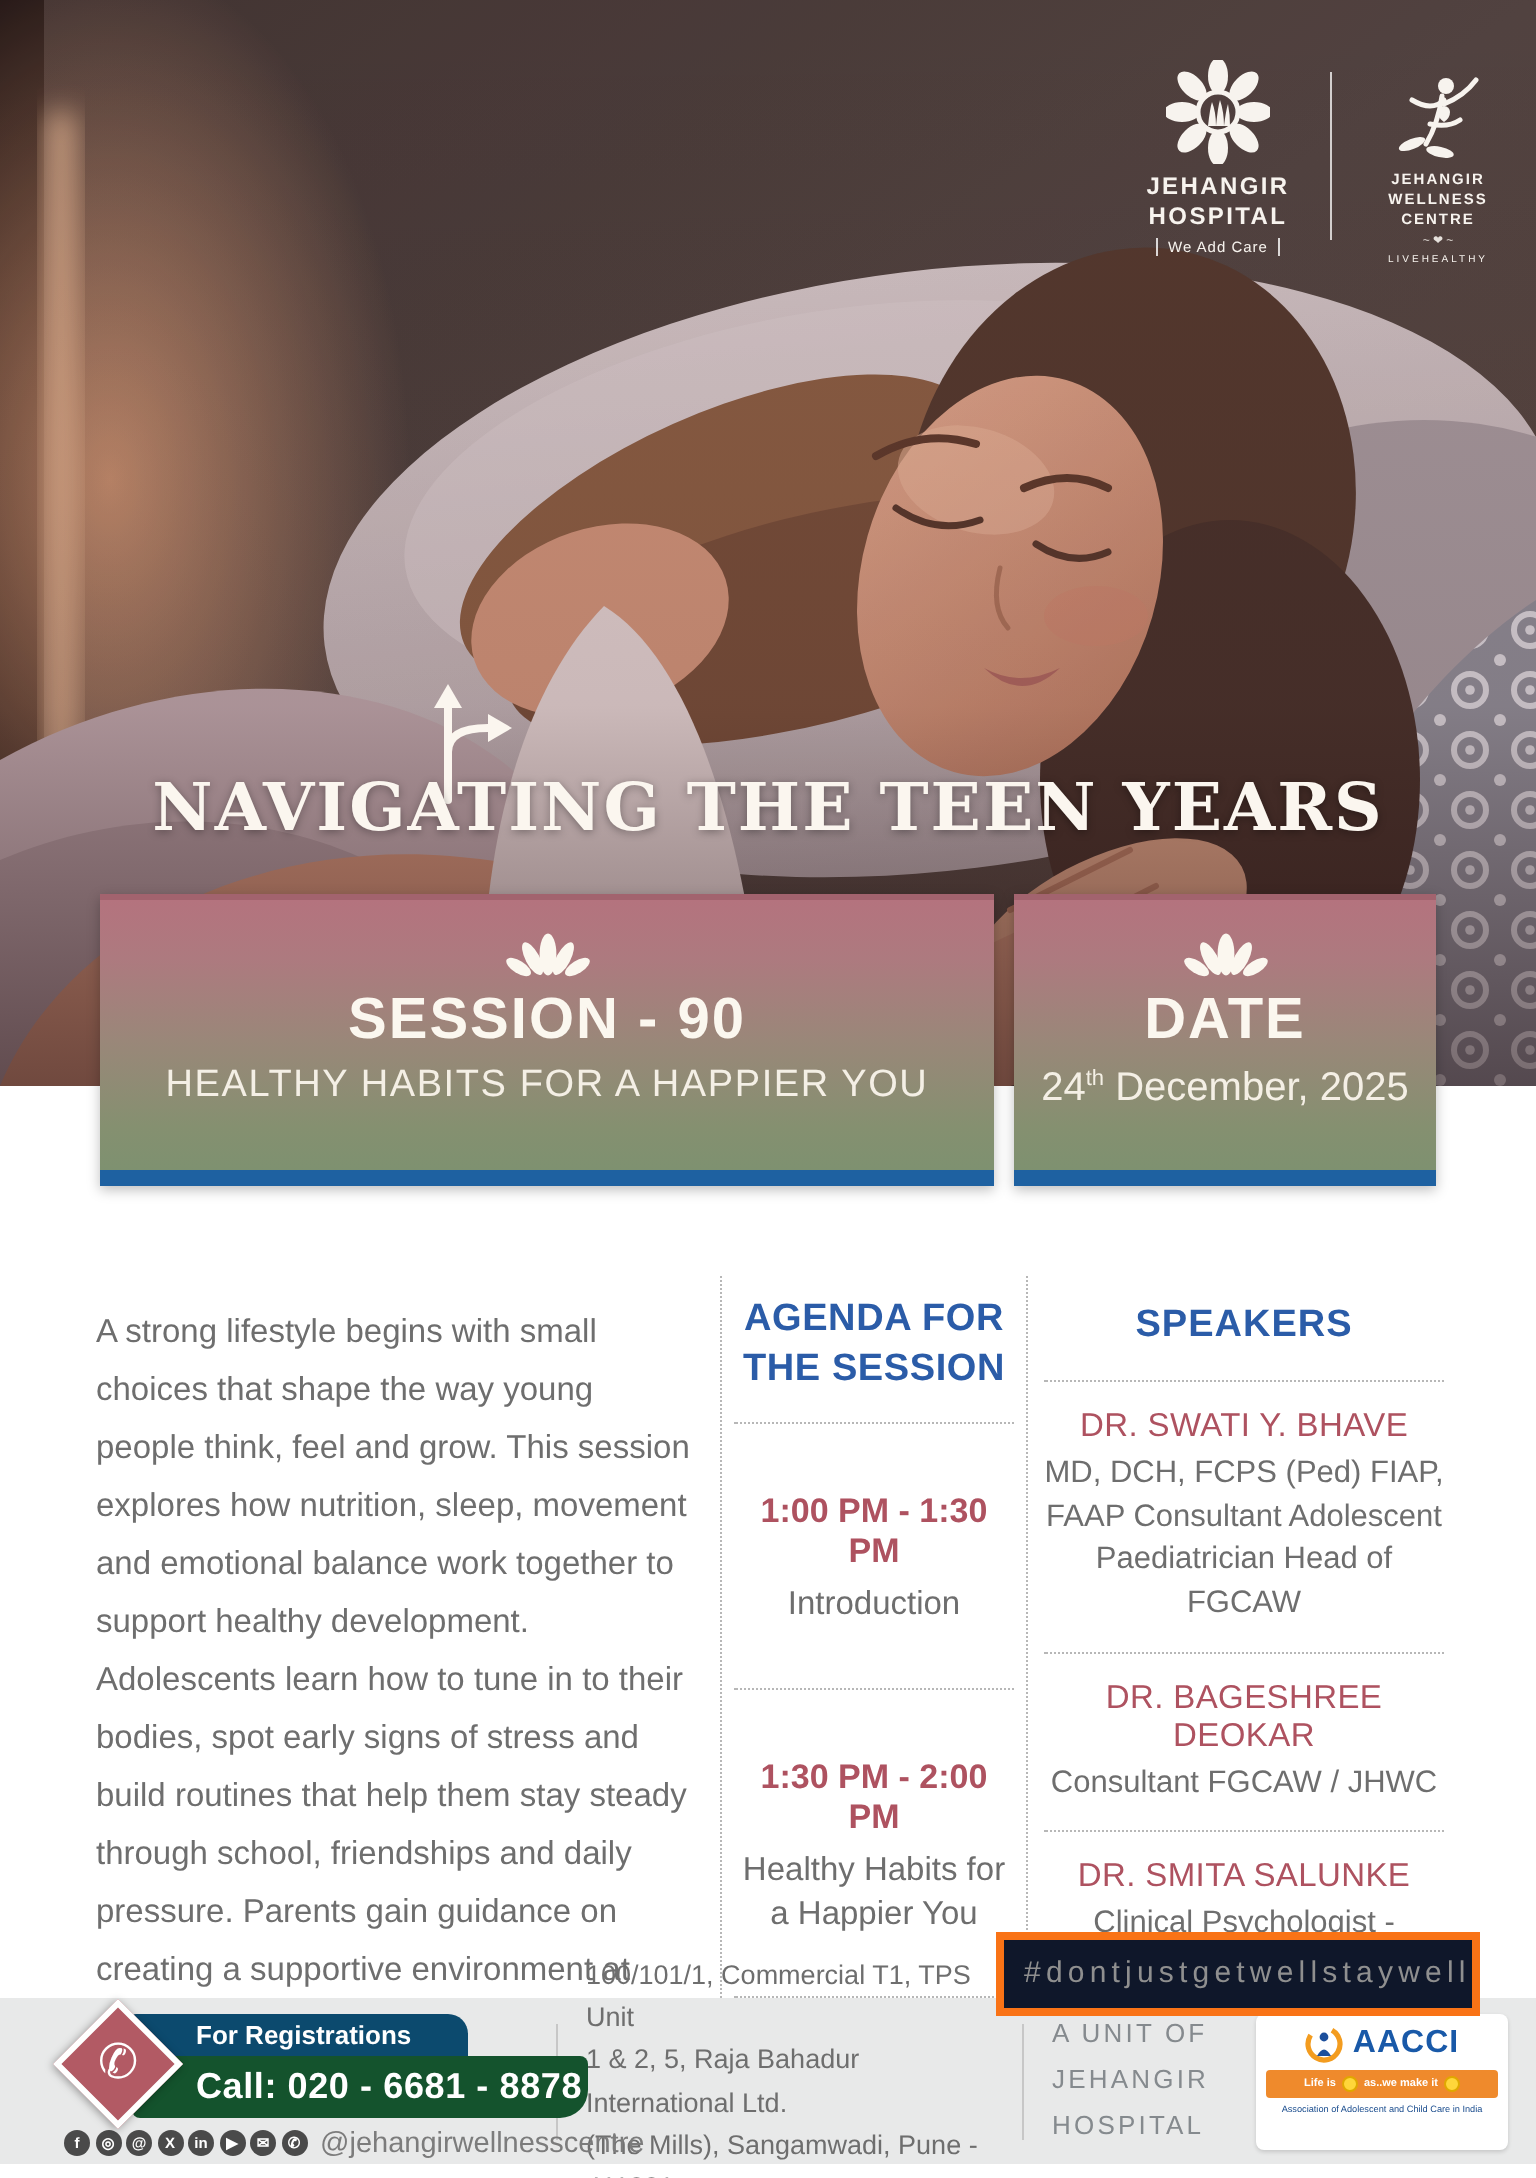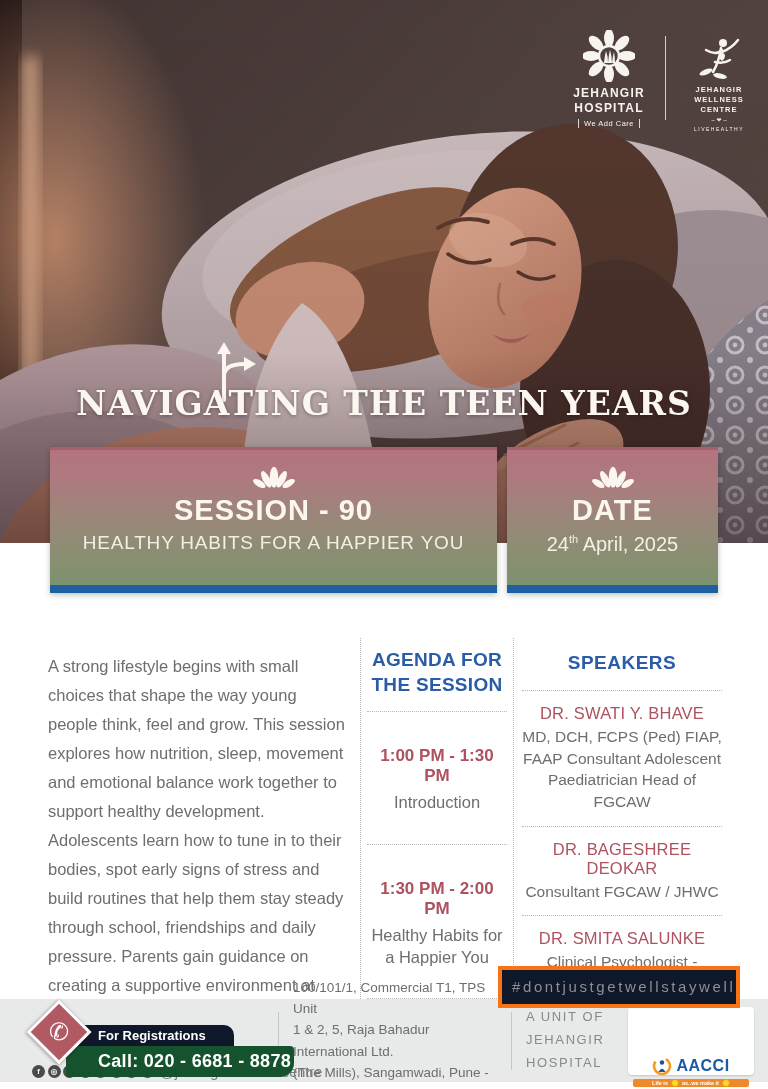--- a/index.html
+++ b/index.html
@@ -63,34 +63,34 @@
                  padding:8px 10px; text-align:center; z-index:8; }
   .hashtag-text { font-size:15px; letter-spacing:2.6px; color:#8f8f8f; }
 
   
   .footer { position:absolute; top:999px; left:0; width:768px; height:83px; background:#e8e9e9; display:flex; align-items:center; padding:0 22px 0 30px; z-index:7; }
   .reg-block { position:relative; width:248px; height:72px; flex:none; }
   .phone-diamond { position:absolute; left:6px; top:4px; width:46px; height:46px; background:#b25a64; border:3px solid #ffffff;
                    transform:rotate(45deg); box-shadow:0 1px 4px rgba(0,0,0,.35); z-index:2; display:flex; align-items:center; justify-content:center; }
   .phone-glyph { transform:rotate(-45deg); color:#ffffff; font-size:24px; line-height:1; }
   .ribbons { position:absolute; left:36px; top:2px; z-index:1; }
-  .ribbon-top { width:168px; height:21px; background:#0f172a; color:#ffffff; font-weight:bold; font-size:13px;
-                line-height:21px; padding-left:32px; border-radius:2px 10px 0 2px;margin-top:18px; }
+  .ribbon-top { width:168px; height:21px; background:#0c4a6e; color:#ffffff; font-weight:bold; font-size:13px;
+                line-height:21px; padding-left:32px; border-radius:2px 10px 0 2px; }
   .ribbon-bottom { width:228px; height:31px; background:#14532d; color:#ffffff; font-weight:bold; font-size:18px;
                    line-height:31px; padding-left:32px; border-radius:2px 4px 14px 4px; letter-spacing:.3px; }
   .social-row { position:absolute; left:2px; top:59px; display:flex; align-items:center; gap:2.5px; }
   .social-icon { width:13px; height:13px; border-radius:50%; background:#4a4a4a; color:#ffffff; font-size:7.5px; font-weight:bold;
                  display:inline-flex; align-items:center; justify-content:center; line-height:1; }
   .social-handle { font-size:14.5px; color:#7c7c7c; margin-left:4px; }
   .foot-div { width:1px; height:58px; background:#c7c7c7; flex:none; }
   .address-block { width:232px; flex:none; padding:0 12px 0 14px; font-size:13.5px; color:#6e6e6e; line-height:1.58; }
   .unit-block { width:104px; flex:none; padding:0 0 0 14px; font-size:13px; color:#858a8e; letter-spacing:1.6px; line-height:1.75; }
   .aacci-box { width:126px; height:68px; flex:none; margin-left:12px; background:#ffffff; border-radius:4px; box-shadow:0 1px 2px rgba(0,0,0,.15);
                display:flex; flex-direction:column; align-items:center; padding:5px 5px 3px 5px; }
-  .aacci-row { display:flex; align-items:center; gap:4px;margin-top:44px; }
+  .aacci-row { display:flex; align-items:center; gap:4px; }
   .aacci-name { font-size:16px; font-weight:bold; color:#1959a8; letter-spacing:.5px; }
   .aacci-bar { width:100%; height:14px; background:#ef8a2c; border-radius:2px; margin-top:3px; display:flex; align-items:center; justify-content:center; gap:3px; }
   .aacci-bar-text { font-size:5.5px; color:#ffffff; font-weight:bold; white-space:nowrap; }
   .smiley { width:8px; height:8px; border-radius:50%; background:#ffd63a; border:1px solid #e0a800; flex:none; }
   .aacci-caption { font-size:4.6px; color:#174a8c; margin-top:3px; white-space:nowrap; }
 </style>
 </head>
 <body>
 
 <div class="poster">
@@ -250,21 +250,21 @@
       <svg class="lotus" viewBox="0 0 60 38">
         <g fill="#fbf7ef">
           <ellipse cx="30" cy="20" rx="6" ry="15"></ellipse>
           <ellipse cx="19" cy="23" rx="5" ry="13" transform="rotate(-28 19 23)"></ellipse>
           <ellipse cx="41" cy="23" rx="5" ry="13" transform="rotate(28 41 23)"></ellipse>
           <ellipse cx="9" cy="29" rx="4.5" ry="10" transform="rotate(-58 9 29)"></ellipse>
           <ellipse cx="51" cy="29" rx="4.5" ry="10" transform="rotate(58 51 29)"></ellipse>
         </g>
       </svg>
       <div class="panel-title">DATE</div>
-      <div class="panel-date-value"><span>24</span><sup>th</sup><span> April, 2025</span></div>
+      <div class="panel-date-value"><span>24</span><sup>th</sup><span> December, 2025</span></div>
     </div>
   </div>
 
   <div class="content">
     <div class="col-intro">
       <p class="intro-text">A strong lifestyle begins with small choices that shape the way young people think, feel and grow. This session explores how nutrition, sleep, movement and emotional balance work together to support healthy development. Adolescents learn how to tune in to their bodies, spot early signs of stress and build routines that help them stay steady through school, friendships and daily pressure. Parents gain guidance on creating a supportive environment at home so these habits last.</p>
     </div>
     <div class="vdot"></div>
     <div class="col-agenda">
       <div class="agenda-title"><span>AGENDA FOR</span><br><span>THE SESSION</span></div>

